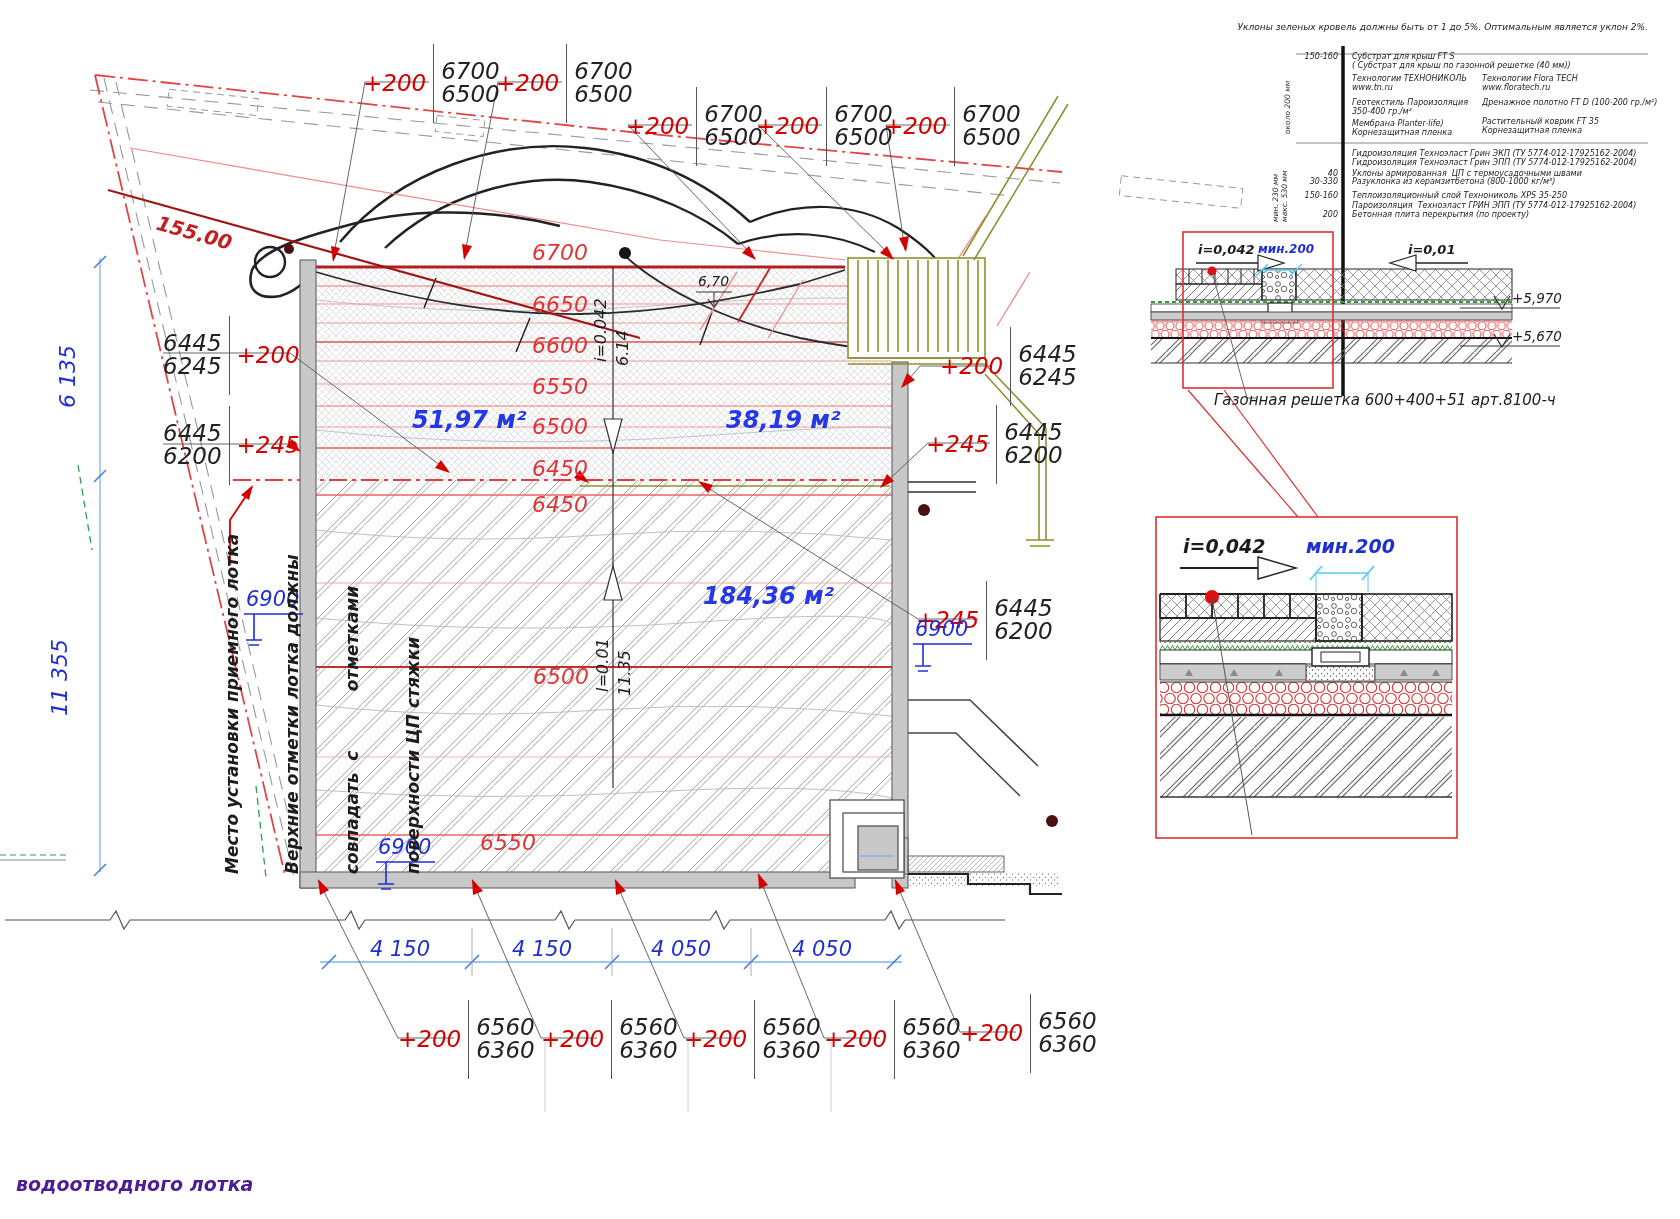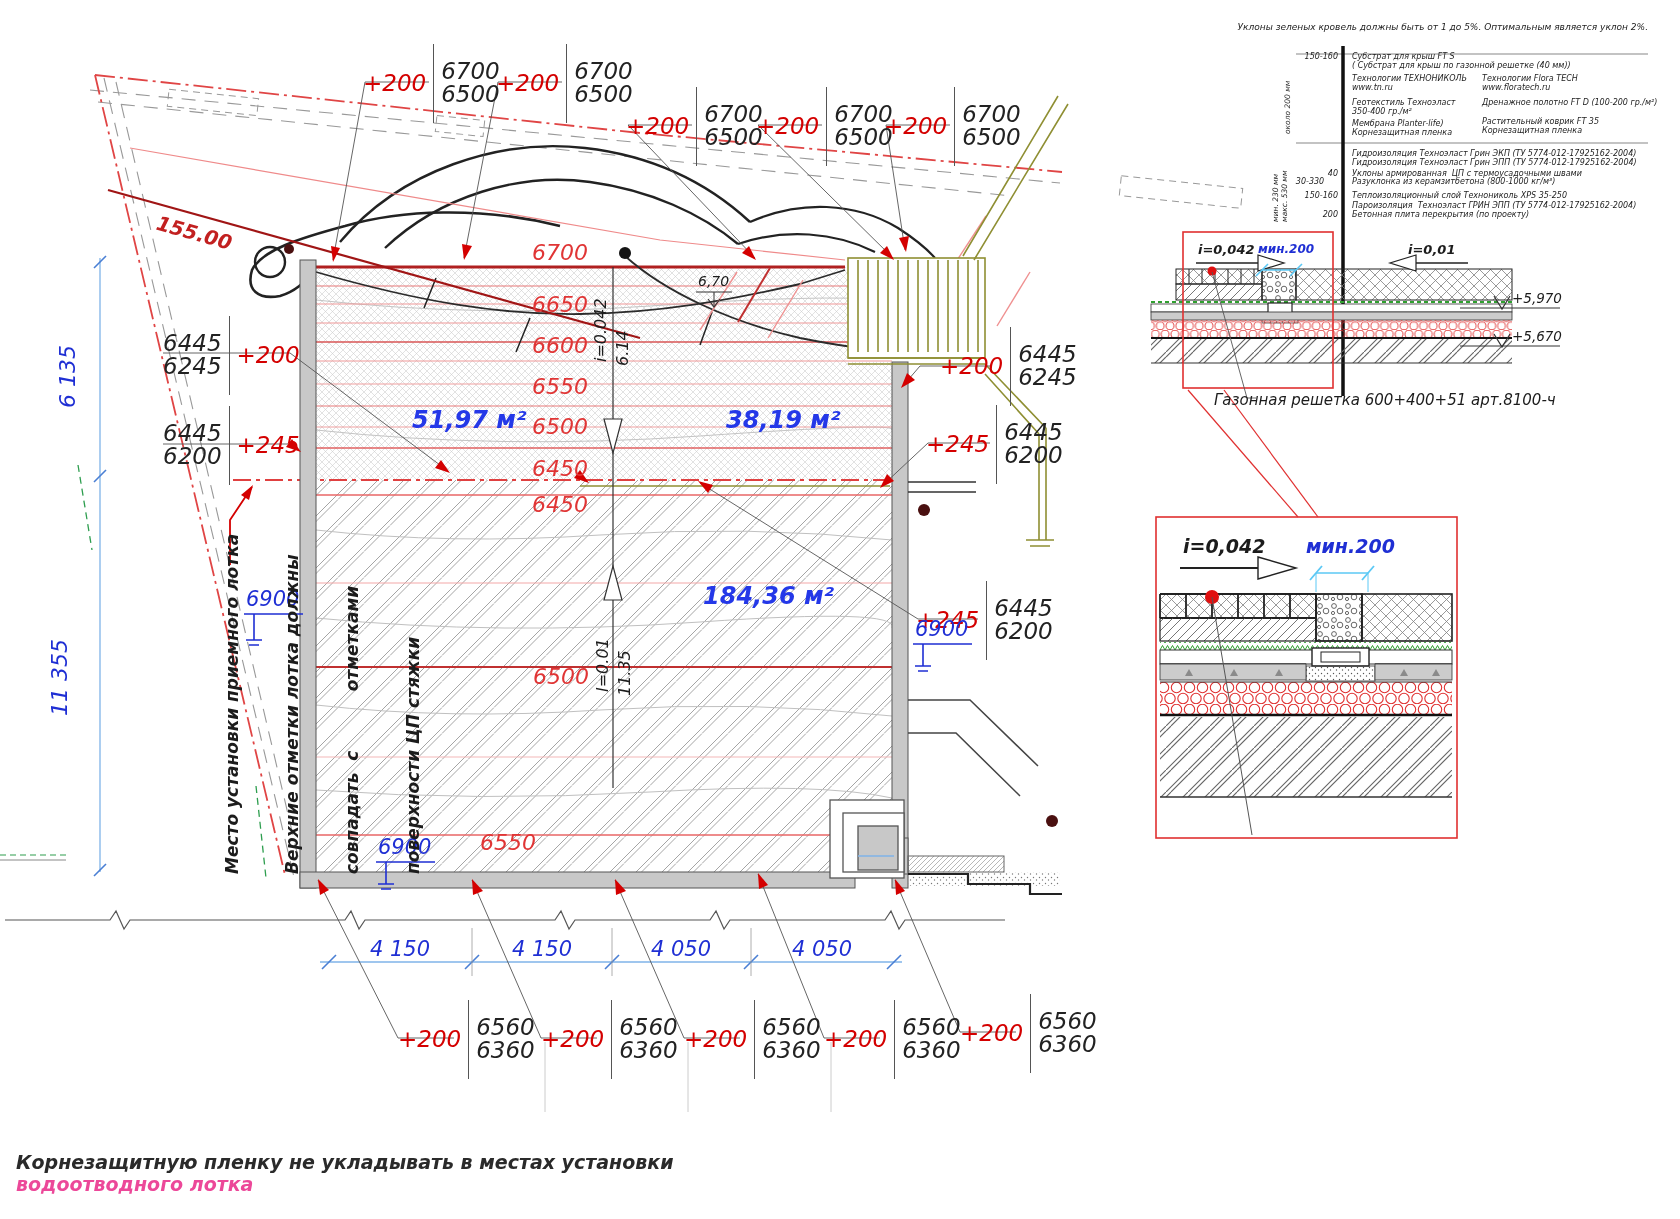--- a/index.html
+++ b/index.html
@@ -335,38 +335,38 @@
 
 <div class="t" style="left:1208px;top:22px;width:440px;text-align:right;font-size:9px;color:#222">Уклоны зеленых кровель должны быть от 1 до 5%. Оптимальным является уклон 2%.</div>
 
 <div class="lg" style="left:1282px;top:52px;width:56px;text-align:right">150-160</div>
 <div class="lg" style="left:1352px;top:52px">Субстрат для крыш FT S</div>
 <div class="lg" style="left:1352px;top:61px">( Субстрат для крыш по газонной решетке (40 мм))</div>
 <div class="lg bluebrand" style="left:1352px;top:74px">Технологии ТЕХНОНИКОЛЬ</div>
 <div class="lg bluebrand" style="left:1352px;top:83px">www.tn.ru</div>
 <div class="lg bluebrand" style="left:1482px;top:74px">Технологии Flora TECH</div>
 <div class="lg bluebrand" style="left:1482px;top:83px">www.floratech.ru</div>
-<div class="lg" style="left:1352px;top:98px">Геотекстиль Техноэласт</div>
+<div class="lg" style="left:1352px;top:98px">Геотекстиль Пароизоляция</div>
 <div class="lg" style="left:1352px;top:107px">350-400 гр./м²</div>
 <div class="lg" style="left:1482px;top:98px">Дренажное полотно FT D (100-200 гр./м²)</div>
 <div class="lg" style="left:1352px;top:119px">Мембрана Planter-life)</div>
 <div class="lg" style="left:1482px;top:117px">Растительный коврик FT 35</div>
 <div class="lg" style="left:1352px;top:128px">Корнезащитная пленка</div>
 <div class="lg" style="left:1482px;top:126px">Корнезащитная пленка</div>
 <div class="lg rotl" style="left:1284px;top:134px;font-size:7.5px;color:#333">около 200 мм</div>
 
 <div class="lg gray" style="left:1352px;top:149px">Гидроизоляция Техноэласт Грин ЭКП (ТУ 5774-012-17925162-2004)</div>
 <div class="lg gray" style="left:1352px;top:158px">Гидроизоляция Техноэласт Грин ЭПП (ТУ 5774-012-17925162-2004)</div>
 <div class="lg gray" style="left:1352px;top:169px">Уклоны армированная  ЦП с термоусадочными швами</div>
 <div class="lg gray" style="left:1352px;top:177px">Разуклонка из керамзитбетона (800-1000 кг/м³)</div>
 <div class="lg gray" style="left:1352px;top:191px">Теплоизоляционный слой Технониколь XPS 35-250</div>
 <div class="lg gray" style="left:1352px;top:201px">Пароизоляция  Техноэласт ГРИН ЭПП (ТУ 5774-012-17925162-2004)</div>
 <div class="lg gray" style="left:1352px;top:210px">Бетонная плита перекрытия (по проекту)</div>
 <div class="lg gray" style="left:1282px;top:169px;width:56px;text-align:right">40</div>
-<div class="lg gray" style="left:1282px;top:177px;width:56px;text-align:center">30-330</div>
+<div class="lg gray" style="left:1282px;top:177px;width:56px;text-align:right">30-330</div>
 <div class="lg gray" style="left:1282px;top:191px;width:56px;text-align:right">150-160</div>
 <div class="lg gray" style="left:1282px;top:210px;width:56px;text-align:right">200</div>
 <div class="lg rotl gray" style="left:1272px;top:222px;font-size:7.5px">мин. 230 мм</div>
 <div class="lg rotl gray" style="left:1281px;top:222px;font-size:7.5px">макс. 530 мм</div>
 
 <div class="t" style="left:1198px;top:243px;font-size:13px;font-weight:bold">i=0,042</div>
 <div class="t blue" style="left:1258px;top:243px;font-size:12px;font-weight:bold">мин.200</div>
 <div class="t" style="left:1408px;top:243px;font-size:13px;font-weight:bold">i=0,01</div>
 <div class="t" style="left:1512px;top:291px;font-size:13.5px">+5,970</div>
 <div class="t" style="left:1512px;top:329px;font-size:13.5px">+5,670</div>
@@ -427,16 +427,15 @@
 <div class="t blue" style="left:681px;top:938px;font-size:21px;transform:translateX(-50%)">4 050</div>
 <div class="t blue" style="left:822px;top:938px;font-size:21px;transform:translateX(-50%)">4 050</div>
 
 <div class="t rotl" style="left:182px;top:874px;width:345px;font-size:17px;font-weight:bold;line-height:1.18">
   <div>Место установки приемного лотка</div>
   <div>Верхние отметки лотка должны</div>
   <div>совпадать  с          отметками</div>
   <div>поверхности ЦП стяжки</div>
 </div>
 
-<div class="t" style="left:16px;top:1152px;font-size:19px;font-weight:bold;color:#2a2a2a">Корнезащитную пленку не укладывать в местах установки</div>
-<div class="t" style="left:16px;top:1174px;font-size:19px;font-weight:bold;color:#ec4899">водоотводного лотка</div>
+<div class="t" style="left:16px;top:1174px;font-size:19px;font-weight:bold;color:#4c1d95">водоотводного лотка</div>
 
 </div>
 
 </body></html>

